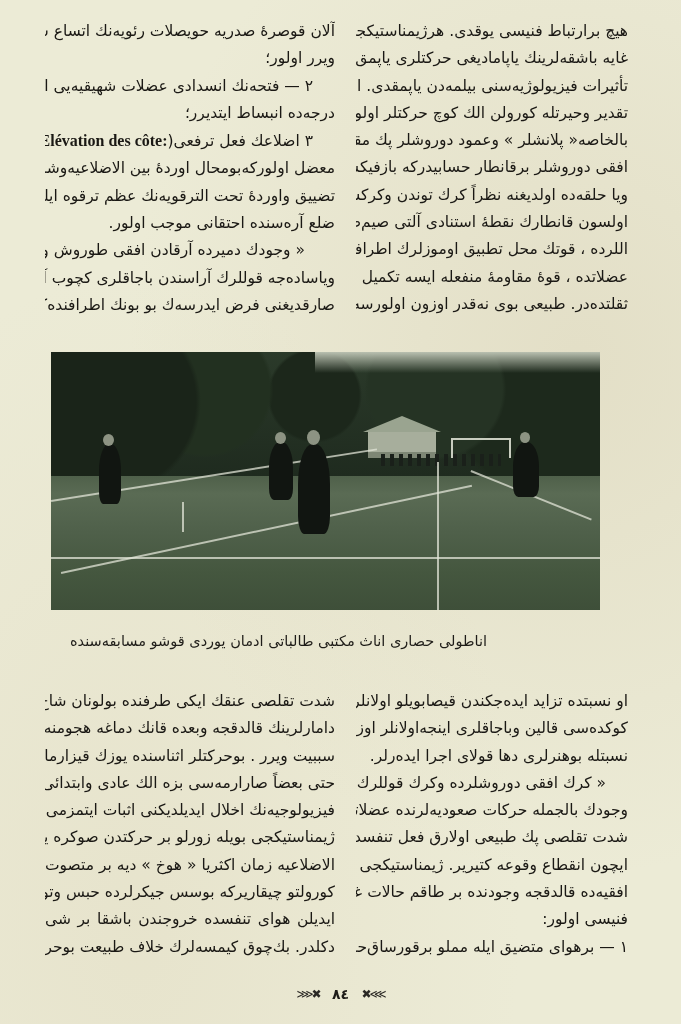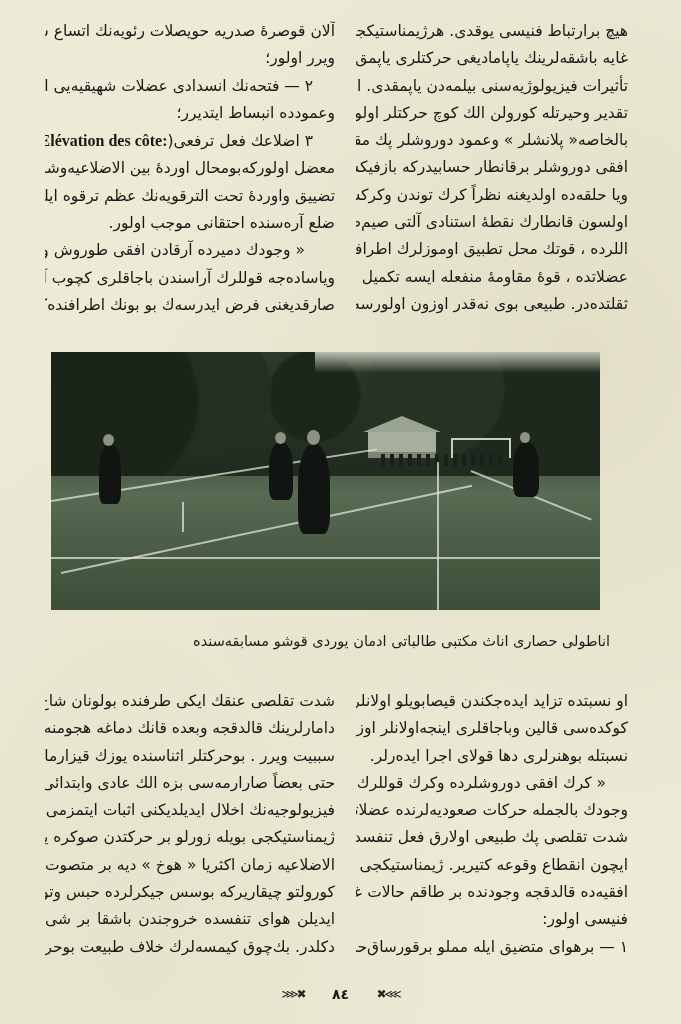--- a/index.html
+++ b/index.html
@@ -83,30 +83,30 @@
   #photo .head {
     position: absolute; background: #8d9383; border-radius: 50%;
   }
   #photo .crowd {
     position: absolute; left: 330px; top: 102px; width: 120px; height: 12px;
     background: repeating-linear-gradient(90deg, #1a201a 0 4px, transparent 4px 9px);
   }
 
   #caption {
     position: absolute; left: 70px; top: 633px; width: 540px;
-    direction: rtl; text-align: right;
+    direction: rtl; text-align: left;
     font-family: "DejaVu Sans", sans-serif; font-size: 14.5px;
     color: #1e1c18;
   }
   #footer {
     position: absolute; left: 0; top: 985px; width: 681px; text-align: center;
     font-family: "DejaVu Sans", sans-serif; font-size: 14px; color: #1e1c18;
   }
   #footer .orn { display: inline-block; color: #2a2824; font-size: 12px; letter-spacing: -2px; vertical-align: middle; }
-  #footer .num { display: inline-block; margin: 0 23px; font-weight: bold; vertical-align: middle; }
+  #footer .num { display: inline-block; margin: 0 8px; font-weight: bold; vertical-align: middle; }
 </style>
 </head>
 <body>
 
 <div id="col-top-right" class="col">
   <span class="line">هیچ برارتباط فنیسی یوقدی. هرژیمناستیکجی ایچون</span>
   <span class="line">غایه باشقه‌لرینك یاپامادیغی حرکتلری یاپمق واو حرکتك</span>
   <span class="line">تأثیرات فیزیولوژیه‌سنی بیلمه‌دن یاپمقدی. الك حوق نظر</span>
   <span class="line">تقدیر وحیرتله کورولن الك کوچ حرکتلر اولوب بونلردن</span>
   <span class="line">بالخاصه« پلانشلر » وعمود دوروشلر پك مقبول ایدی.</span>
@@ -115,21 +115,21 @@
   <span class="line">اولسون قانطارك نقطهٔ استنادی آلتی صیم‌صیق طوتان</span>
   <span class="line">اللرده ، قوتك محل تطبیق اوموزلرك اطرافنده‌کی</span>
   <span class="line">عضلاتده ، قوهٔ مقاومهٔ منفعله ایسه تکمیل وجودك</span>
   <span class="line">ثقلتده‌در. طبیعی بوی نه‌قدر اوزون اولورسه ثقلتده</span>
 </div>
 
 <div id="col-top-left" class="col">
   <span class="line">آلان قوصرهٔ صدریه حویصلات رئویه‌نك اتساع شدیدینی</span>
   <span class="line short">ویرر اولور؛</span>
   <span class="line indent">٢ — فتحه‌نك انسدادی عضلات شهیقیه‌یی افراط</span>
-  <span class="line short">وعمود‌ده انبساط ایتدیرر؛</span>
+  <span class="line short">درجه‌ده انبساط ایتدیرر؛</span>
   <span class="line indent short"><span>٣ اضلاعك فعل ترفعی(</span><span class="fr">(Elévation des côte:</span></span>
   <span class="line">معضل اولورکه‌بومحال اوردهٔ بین الاضلاعیه‌وشدیه‌نك</span>
   <span class="line">تضییق واوردهٔ تحت الترقویه‌نك عظم ترقوه ایله برنجی</span>
   <span class="line short">ضلع آره‌سنده احتقانی موجب اولور.</span>
   <span class="line indent2">« وجودك دمیرده آرقادن افقی طوروش وضعیتی</span>
   <span class="line">ویاساده‌جه قوللرك آراسندن باجاقلری کچوب آشاغی</span>
   <span class="line">صارقدیغنی فرض ایدرسه‌ك بو بونك اطرافنده‌کی عضلاتك</span>
 </div>
 
 <div id="photo" title="Schoolgirls running a race on a grass field with lane strings, trees and a building in the background">

